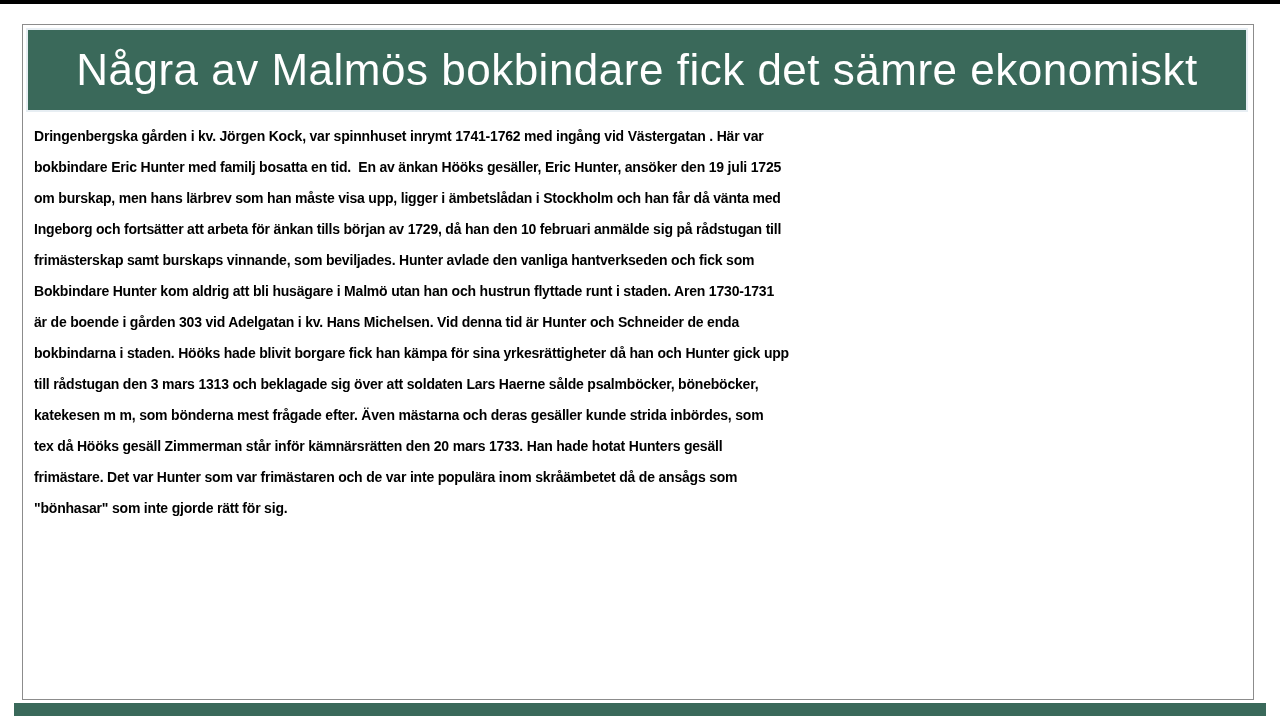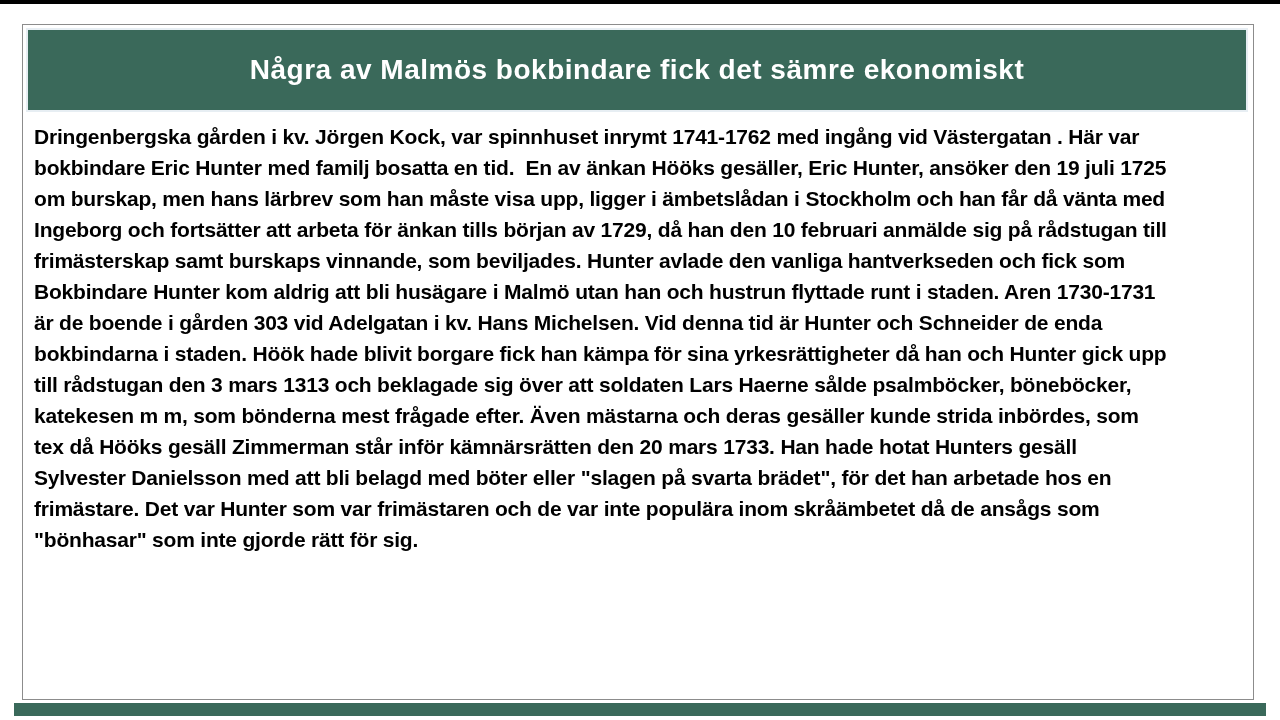--- a/index.html
+++ b/index.html
@@ -31,31 +31,31 @@
     width: 1222px; height: 84px;
     background: #3a695a;
     border: 2px solid #e7eef3;
     box-sizing: border-box;
     display: flex;
     align-items: center;
     justify-content: center;
   }
   .slide-title {
     color: #ffffff;
-    font-size: 28px;
-    font-weight: bold;
+    font-size: 44px;
+    font-weight: normal;
     letter-spacing: 0.5px;
     white-space: nowrap;
   }
   .slide-body {
     position: absolute;
     left: 11px; top: 96px;
     width: 1212px; height: 566px;
     color: #000000;
-    font-size: 21px;
+    font-size: 14px;
     font-weight: bold;
     letter-spacing: -0.2px;
   }
   .line {
     white-space: pre;
     line-height: 31px;
     height: 31px;
   }
   .footer-bar {
     position: absolute;
@@ -77,24 +77,23 @@
       <div>
         <div class="line">Dringenbergska gården i kv. Jörgen Kock, var spinnhuset inrymt 1741-1762 med ingång vid Västergatan . Här var</div>
         <div class="line">bokbindare Eric Hunter med familj bosatta en tid.  En av änkan Hööks gesäller, Eric Hunter, ansöker den 19 juli 1725</div>
         <div class="line">om burskap, men hans lärbrev som han måste visa upp, ligger i ämbetslådan i Stockholm och han får då vänta med</div>
         <div class="line">Ingeborg och fortsätter att arbeta för änkan tills början av 1729, då han den 10 februari anmälde sig på rådstugan till</div>
         <div class="line">frimästerskap samt burskaps vinnande, som beviljades. Hunter avlade den vanliga hantverkseden och fick som</div>
       </div>
       <div>
         <div class="line">Bokbindare Hunter kom aldrig att bli husägare i Malmö utan han och hustrun flyttade runt i staden. Aren 1730-1731</div>
         <div class="line">är de boende i gården 303 vid Adelgatan i kv. Hans Michelsen. Vid denna tid är Hunter och Schneider de enda</div>
-        <div class="line">bokbindarna i staden. Höök hade blivit borgare fick han kämpa för sina yrkesrättigheter då han och Hunter gick upp</div>
+        <div class="line">bokbindarna i staden. Hööks hade blivit borgare fick han kämpa för sina yrkesrättigheter då han och Hunter gick upp</div>
         <div class="line">till rådstugan den 3 mars 1313 och beklagade sig över att soldaten Lars Haerne sålde psalmböcker, böneböcker,</div>
         <div class="line">katekesen m m, som bönderna mest frågade efter. Även mästarna och deras gesäller kunde strida inbördes, som</div>
         <div class="line">tex då Hööks gesäll Zimmerman står inför kämnärsrätten den 20 mars 1733. Han hade hotat Hunters gesäll</div>
-        <div class="line">Sylvester Danielsson med att bli belagd med böter eller "slagen på svarta brädet", för det han arbetade hos en</div>
         <div class="line">frimästare. Det var Hunter som var frimästaren och de var inte populära inom skråämbetet då de ansågs som</div>
         <div class="line">"bönhasar" som inte gjorde rätt för sig.</div>
       </div>
     </div>
 </div>
 
 <div class="footer-bar"></div>
 
 </body></html>

